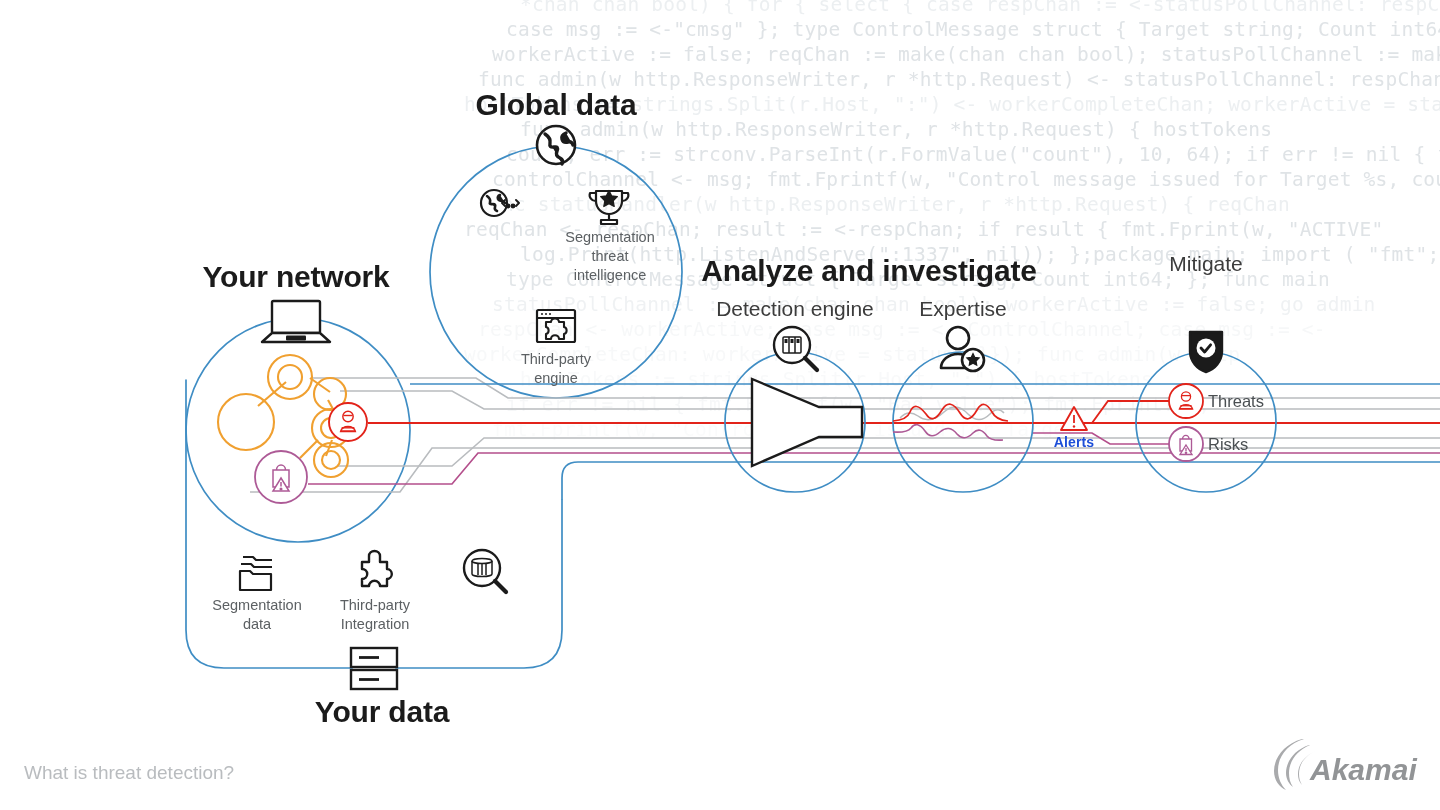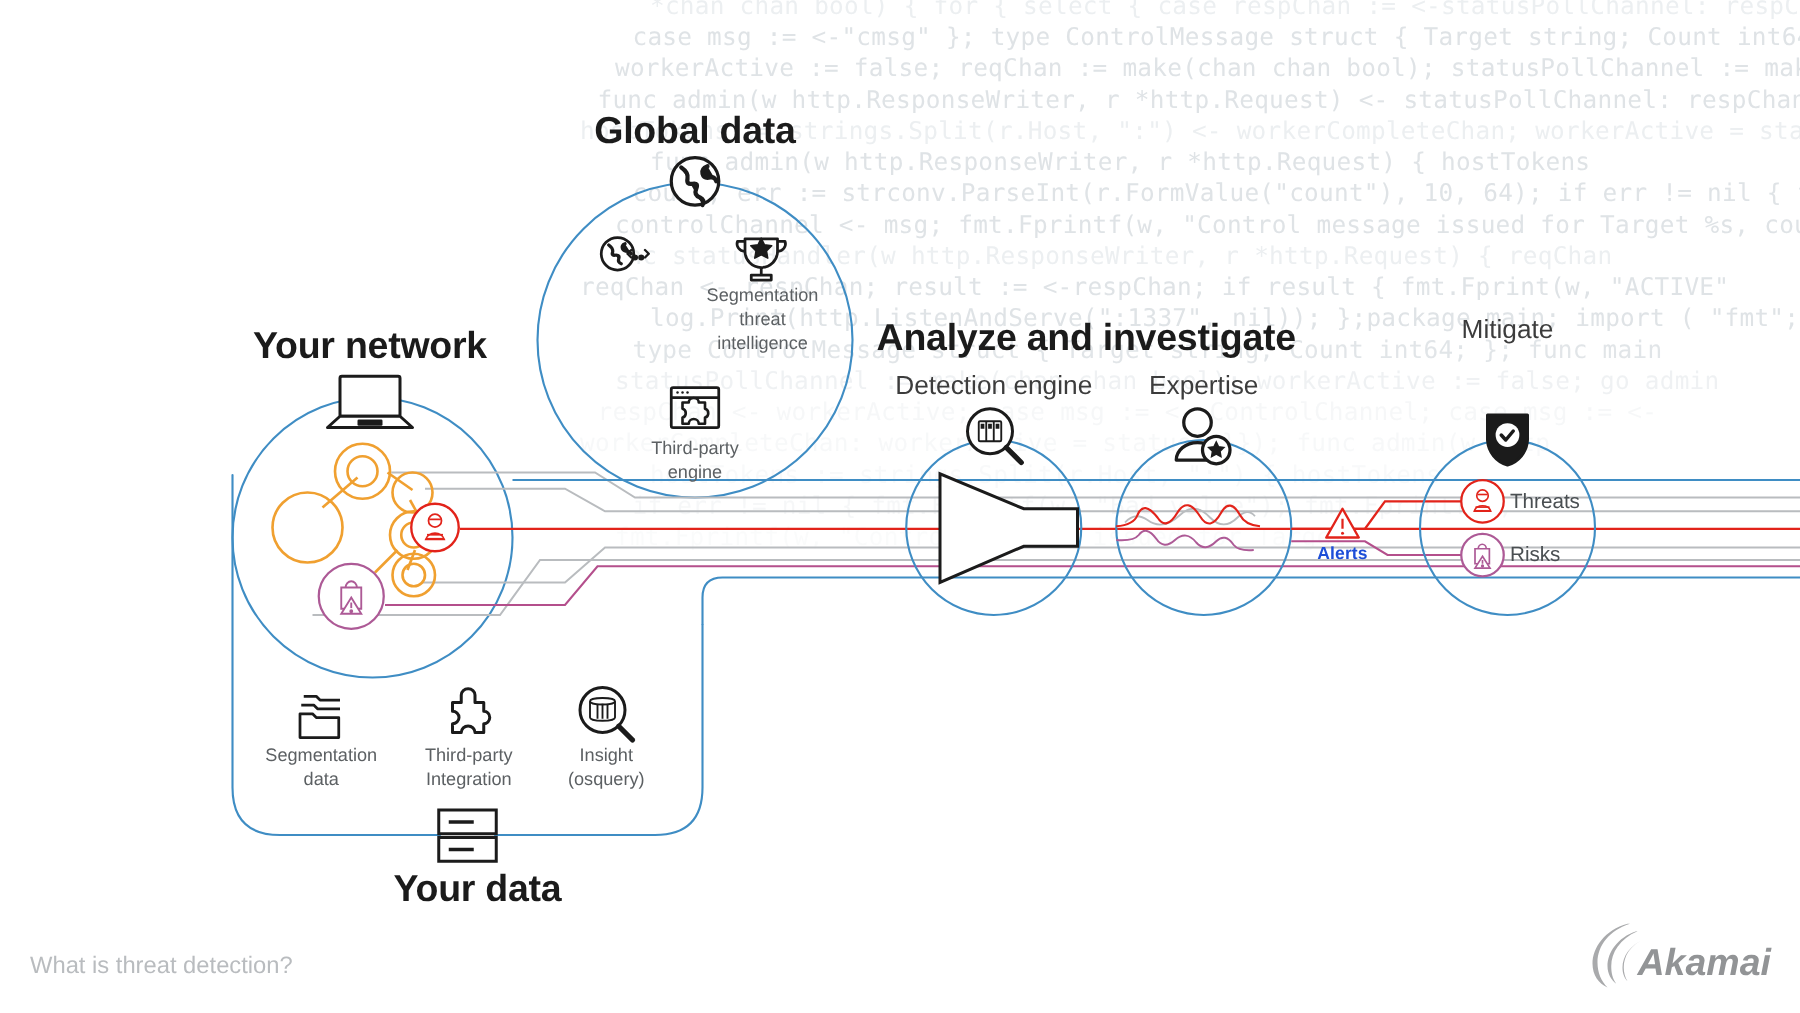--- a/index.html
+++ b/index.html
@@ -351,24 +351,20 @@
   <div class="lbl cap ctr" style="left:257px; top:596px; width:130px;">
     <div>Segmentation</div>
     <div>data</div>
   </div>
 
   <div class="lbl cap ctr" style="left:375px; top:596px; width:130px;">
     <div>Third-party</div>
     <div>Integration</div>
   </div>
 
-  <div class="lbl cap ctr" style="left:485px; top:596px; width:130px;">
-    <div>Insight</div>
-    <div>(osquery)</div>
-  </div>
 
   <div class="lbl alerts-lbl ctr" style="left:1074px; top:434px;">Alerts</div>
 
   <div class="lbl node-lbl" style="left:1208px; top:392px;">Threats</div>
   <div class="lbl node-lbl" style="left:1208px; top:435px;">Risks</div>
 
   <div class="footer-q">What is threat detection?</div>
 
   <svg class="akamai" viewBox="0 0 160 58">
     <g fill="#a9aaac">

